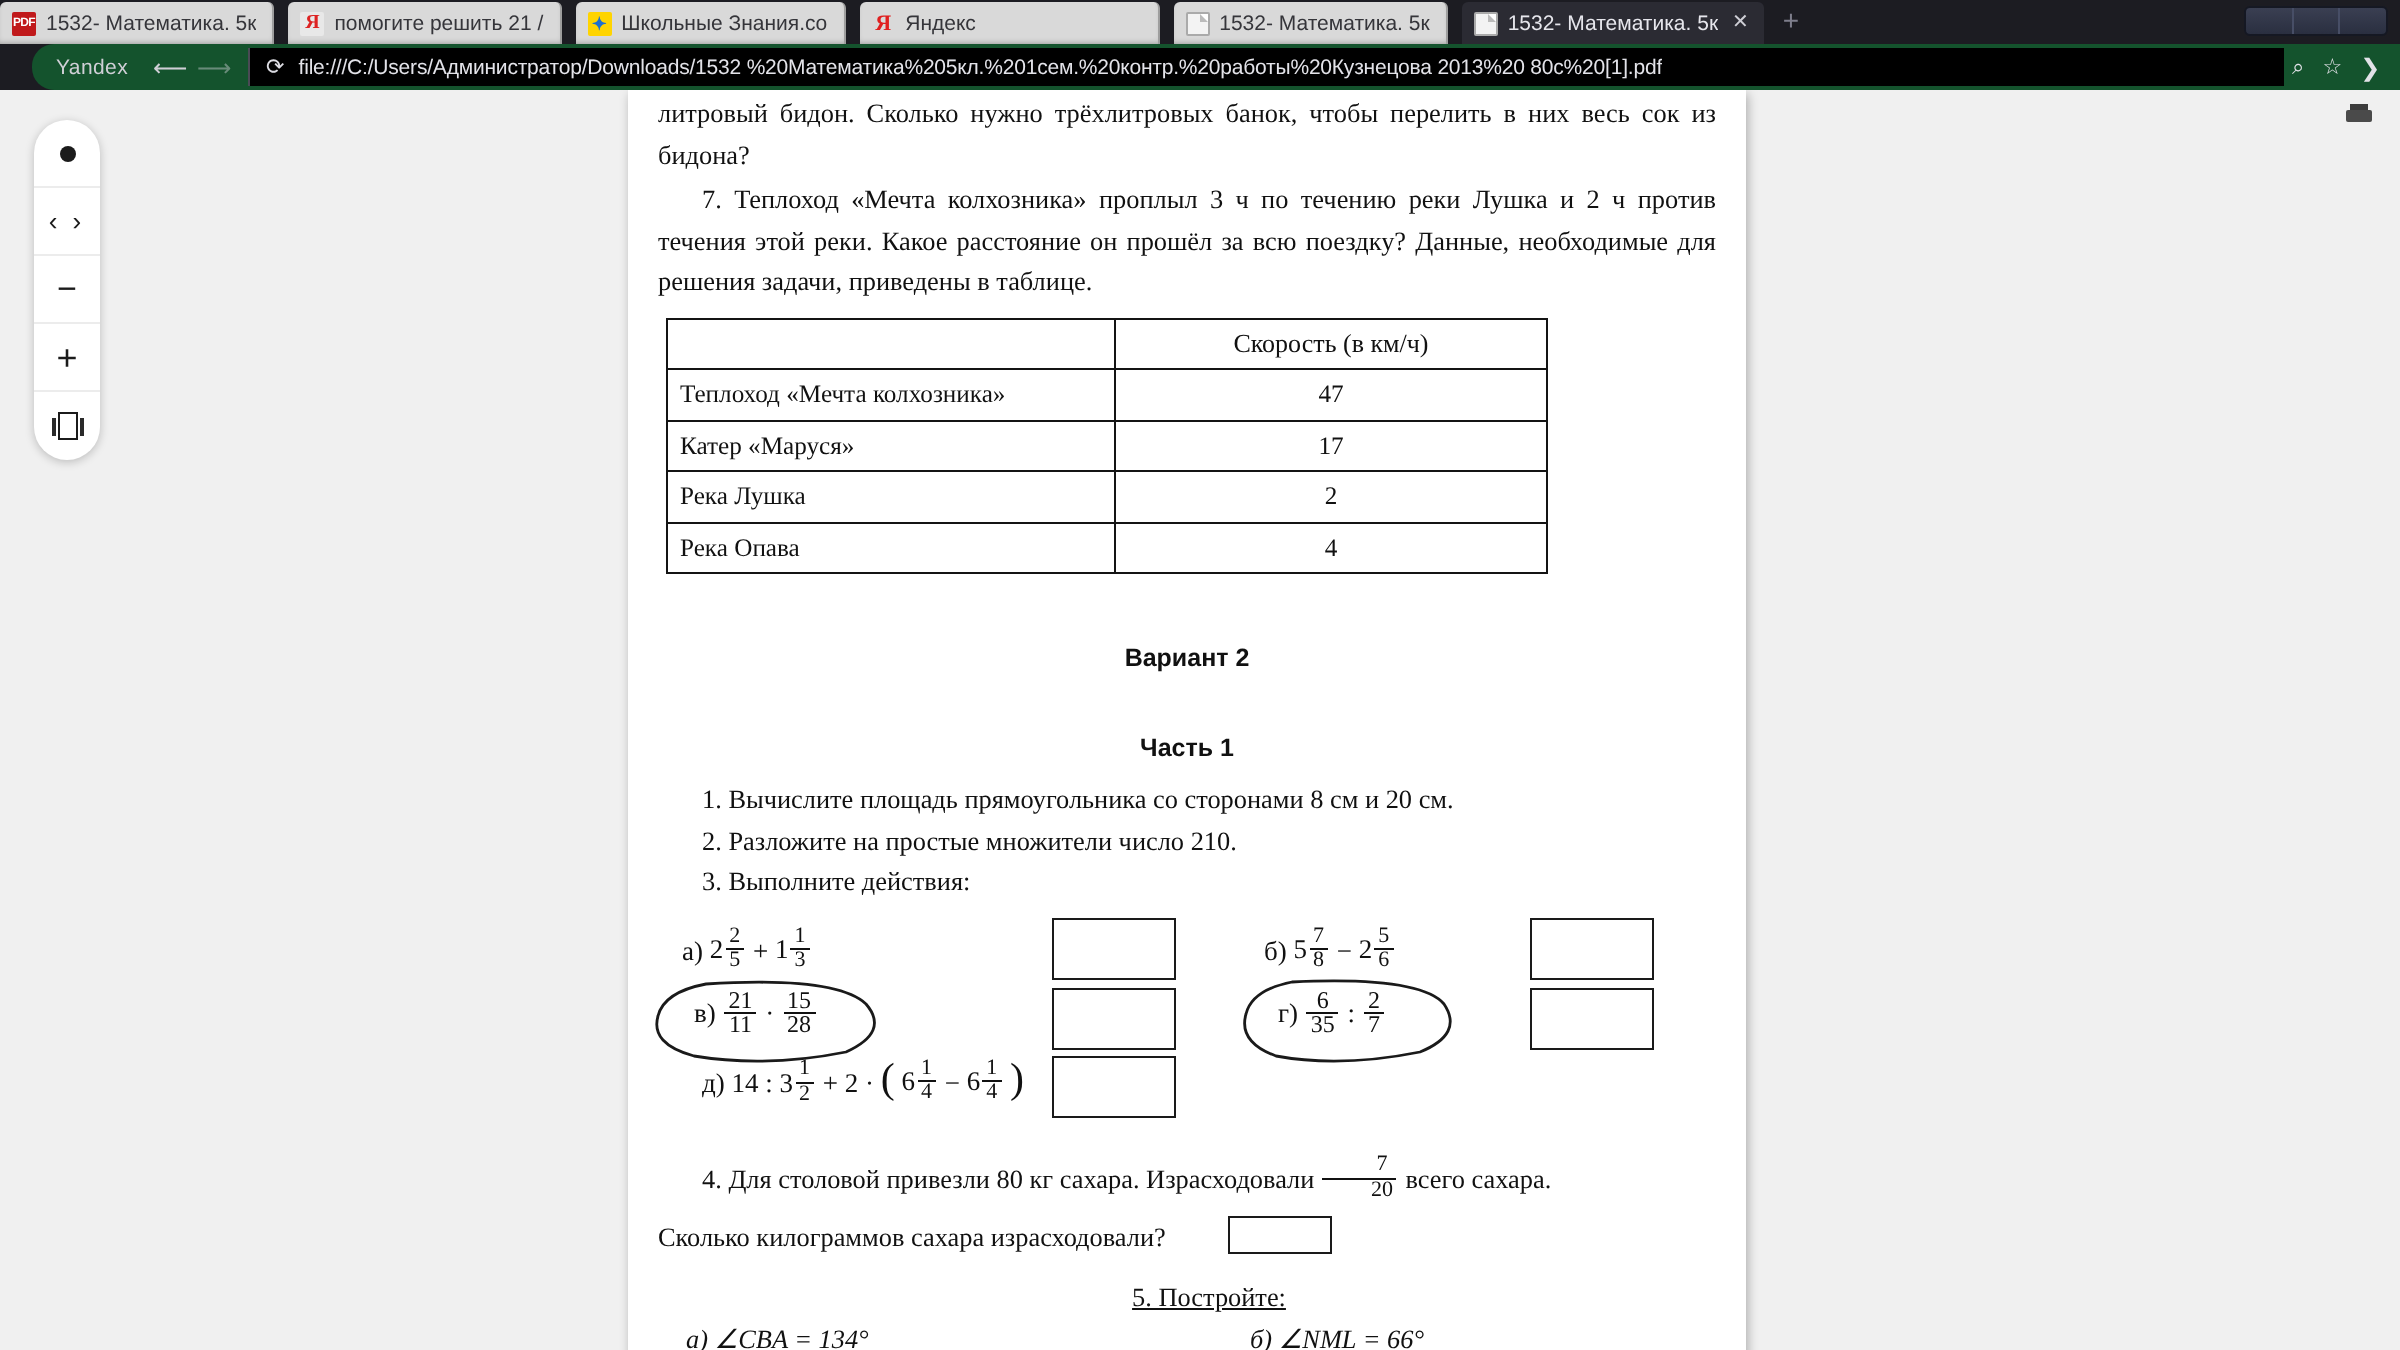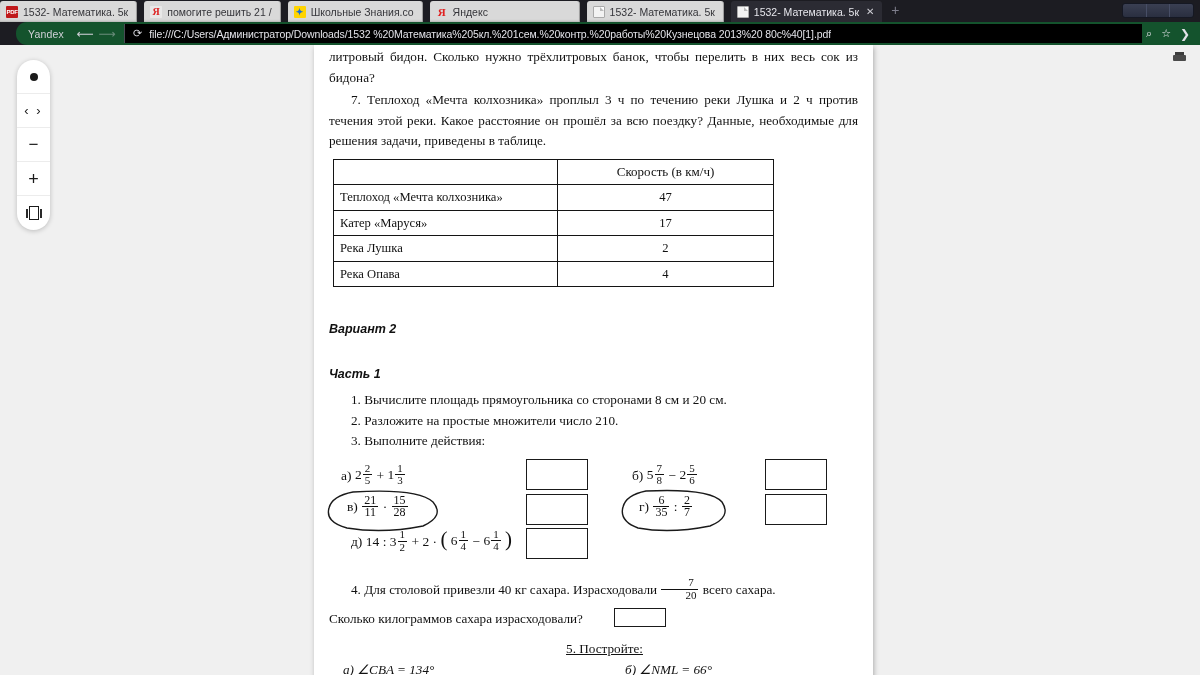--- a/index.html
+++ b/index.html
@@ -180,21 +180,21 @@
     background: #fff;
     box-shadow: 1px 2px 5px rgba(0,0,0,.28);
   }
   .pgbody {
     position: absolute; left: 15px; top: 0; width: 529px;
     font-family: "Liberation Serif", serif;
     color: #111; font-size: 13.2px; line-height: 20.5px;
     text-align: justify;
   }
   .indent { text-indent: 22px; }
-  .center { text-align: left; font-style: italic; }
+  .center { text-align: center; }
   b.hd { font-family: "Liberation Sans", sans-serif; font-size: 12.5px; font-weight: bold; }
 
   
   table.dtab {
     border-collapse: collapse;
     width: 441px;
     margin: 7px 0 0 4px;
     font-family: "Liberation Serif", serif;
     font-size: 12.6px;
   }
@@ -286,21 +286,21 @@
       </div>
     </div>
 
     <div class="navbar">
       <div class="brand">Yandex</div>
       <div class="navbtn">⟵</div>
       <div class="navbtn" style="opacity:.45">⟶</div>
 
       <div class="omnibox">
         <span class="omni-icon">⟳</span>
-        <span class="urltext">file:///C:/Users/Администратор/Downloads/1532 %20Математика%205кл.%201сем.%20контр.%20работы%20Кузнецова 2013%20 80с%40[1].pdf</span>
+        <span class="urltext">file:///C:/Users/Администратор/Downloads/1532 %20Математика%205кл.%201сем.%20контр.%20работы%20Кузнецова 2013%20 80с%20[1].pdf</span>
       </div>
 
       <div class="omni-right">
         <span>⌕</span>
         <span>☆</span>
         <span style="font-size:12px">❯</span>
         <span style="padding-left:8px">⤓</span>
       </div>
     </div>
   </div>
@@ -472,21 +472,21 @@
                   <span class="n">1</span>
                   <span class="d">4</span>
                 </span>
             </span>
             <span class="paren">)</span>
           </div>
           <div class="abox" style="position:absolute;left:197px;top:74px;width:62px;height:31px;"></div>
         </div>
 
         <div style="margin-top:18px; text-indent:22px; line-height:24px;">
-          <span>4. Для столовой привезли 40 кг сахара. Израсходовали</span>
+          <span>4. Для столовой привезли 80 кг сахара. Израсходовали</span>
           <span class="frac" style="font-size:11px">
               <span class="n">7</span>
               <span class="d">20</span>
             </span>
           <span>всего сахара.</span>
         </div>
         <div style="margin-top:6px; text-align:left;">
           <span>Сколько килограммов сахара израсходовали?</span>
           <span class="abox" style="width:52px;height:19px;vertical-align:-4px;margin-left:28px;"></span>
         </div>

